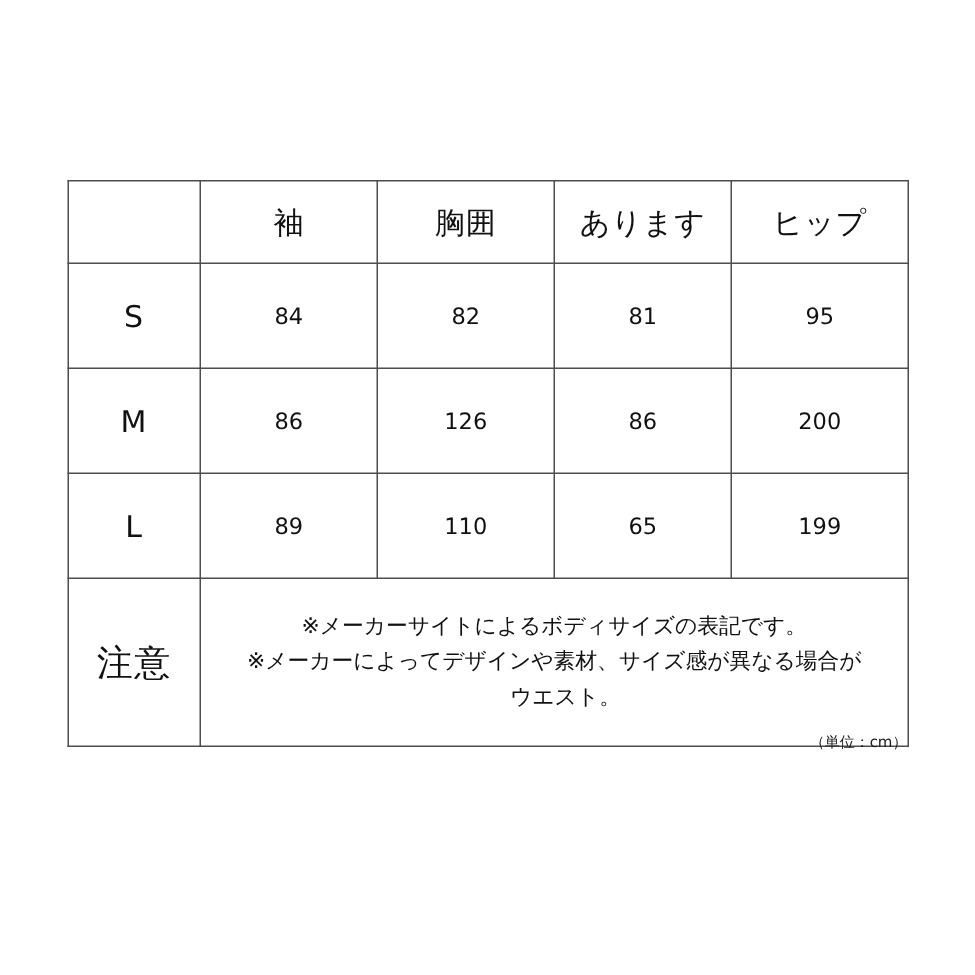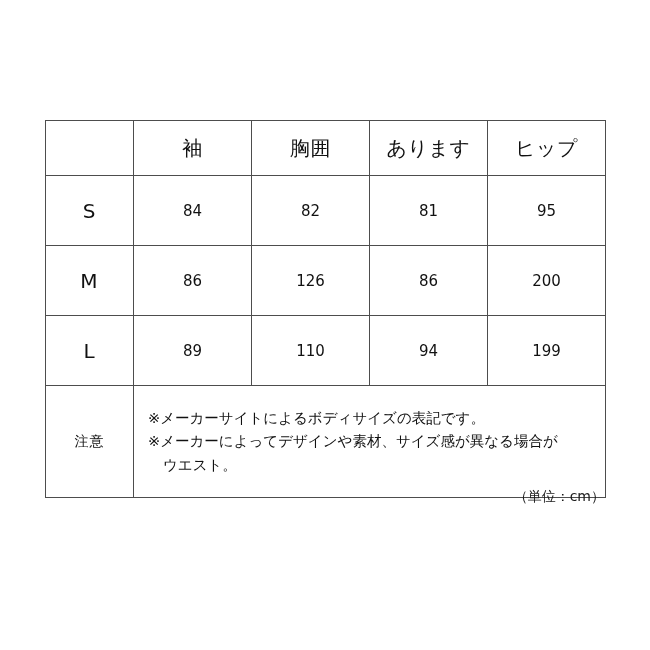--- a/index.html
+++ b/index.html
@@ -56,43 +56,44 @@
     font-size: 15px;
   }
   .data-row td.size-label {
     font-size: 20px;
     letter-spacing: 1px;
   }
   .note-row td {
     height: 90px;
   }
   .note-label {
-    font-size: 14px;
+    font-size: 24px;
     font-weight: bold;
     letter-spacing: 1px;
   }
   .note-body {
     text-align: left !important;
     padding: 11px 14px 10px 14px !important;
     font-size: 14.5px;
     line-height: 1.62;
   }
   .note-body .line {
     white-space: nowrap;
+    text-align: center;
   }
   .note-body .line.indent {
     padding-left: 15px;
   }
   .unit {
     position: absolute;
     left: 45px;
     top: 488px;
     width: 560px;
     text-align: right;
-    font-size: 14px;
+    font-size: 10px;
     color: #1a1a1a;
   }
 </style>
 </head>
 <body>
 
 <div class="page">
 
   <div class="table-wrap">
     <table class="size-table">
@@ -125,21 +126,21 @@
           <td>86</td>
           <td>126</td>
           <td>86</td>
           <td>200</td>
         </tr>
 
         <tr class="data-row">
           <td class="size-label">L</td>
           <td>89</td>
           <td>110</td>
-          <td>94</td>
+          <td>65</td>
           <td>199</td>
         </tr>
 
         <tr class="note-row">
           <td class="note-label">注意</td>
           <td class="note-body" colspan="4">
             <div class="line">※メーカーサイトによるボディサイズの表記です。</div>
             <div class="line">※メーカーによってデザインや素材、サイズ感が異なる場合が</div>
             <div class="line indent">ウエスト。</div>
           </td>

